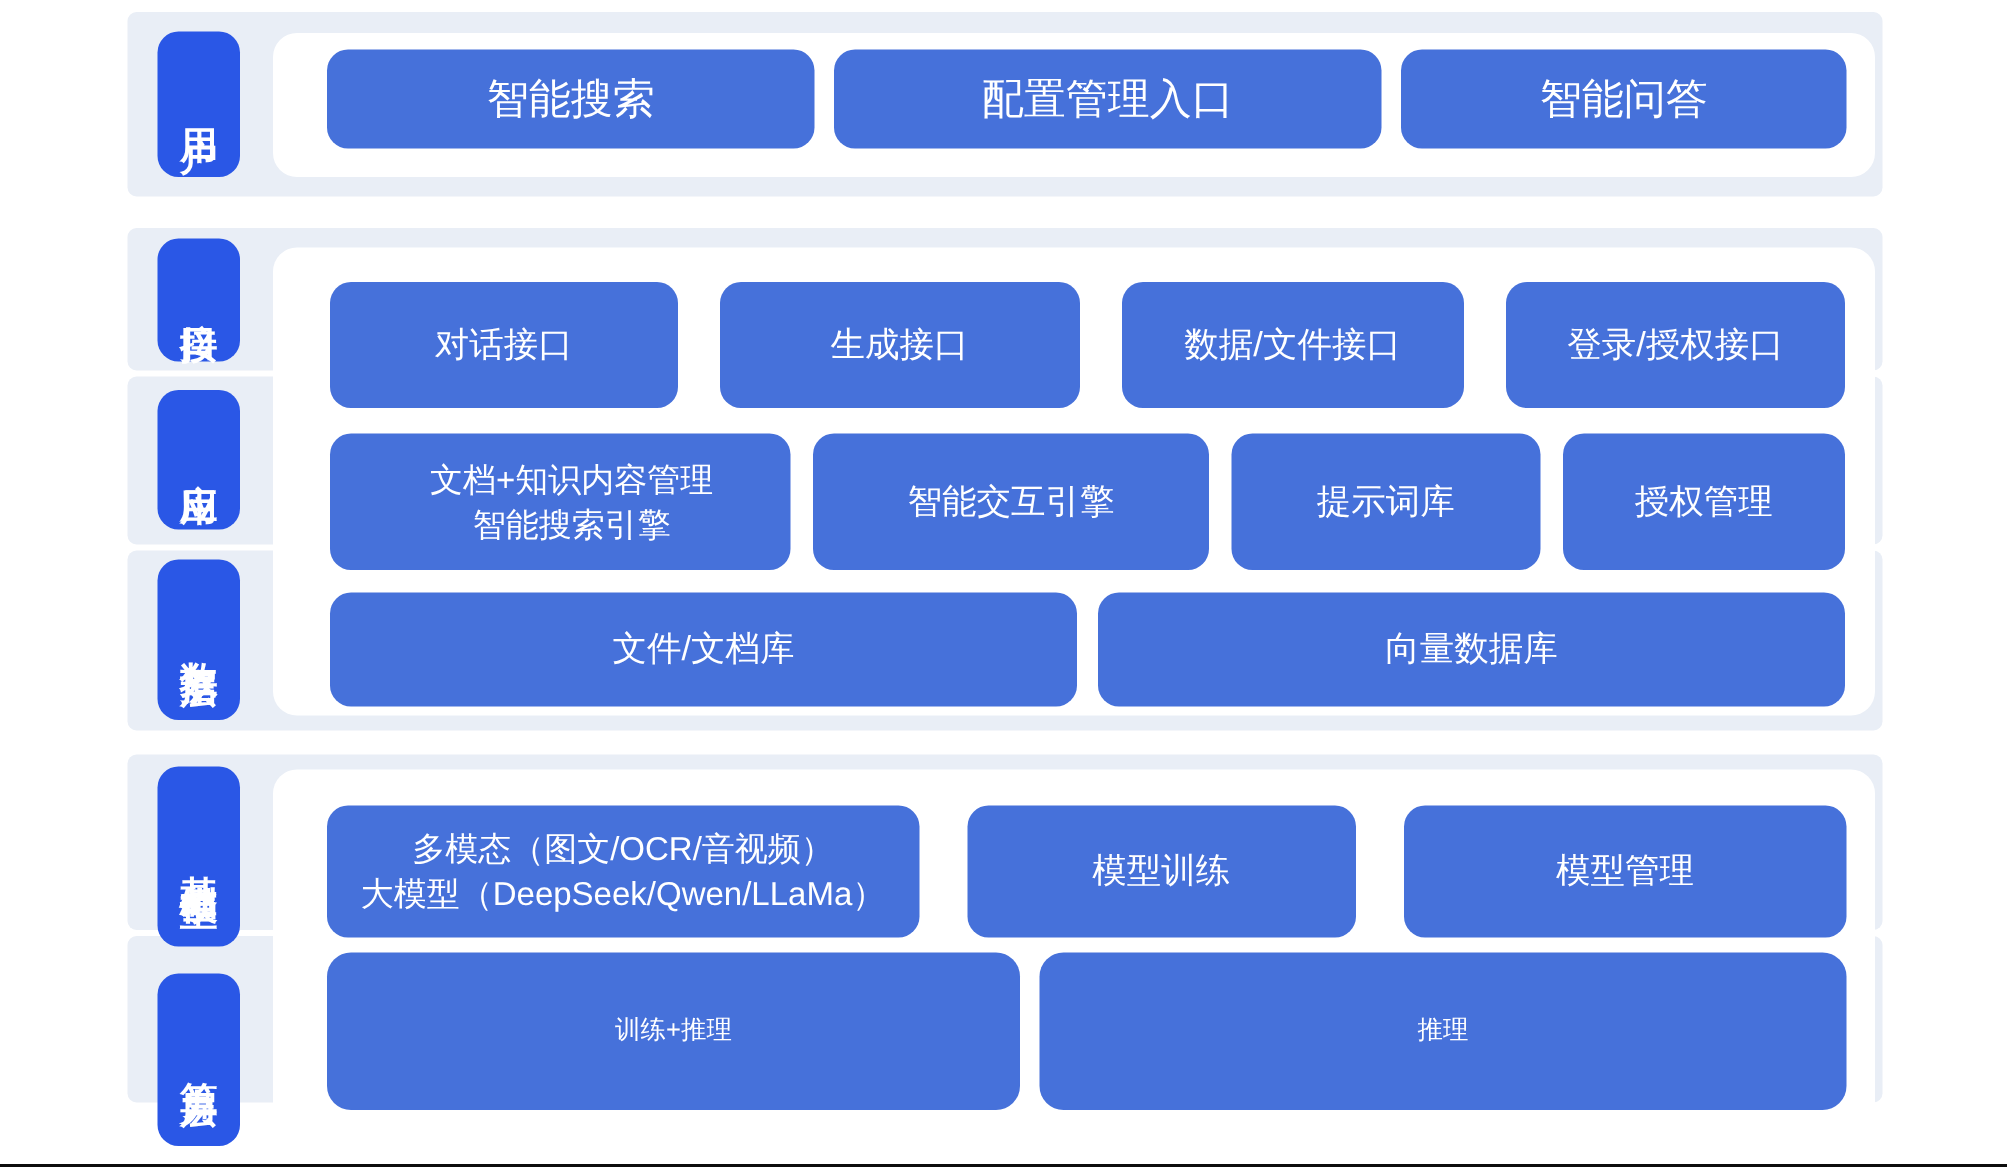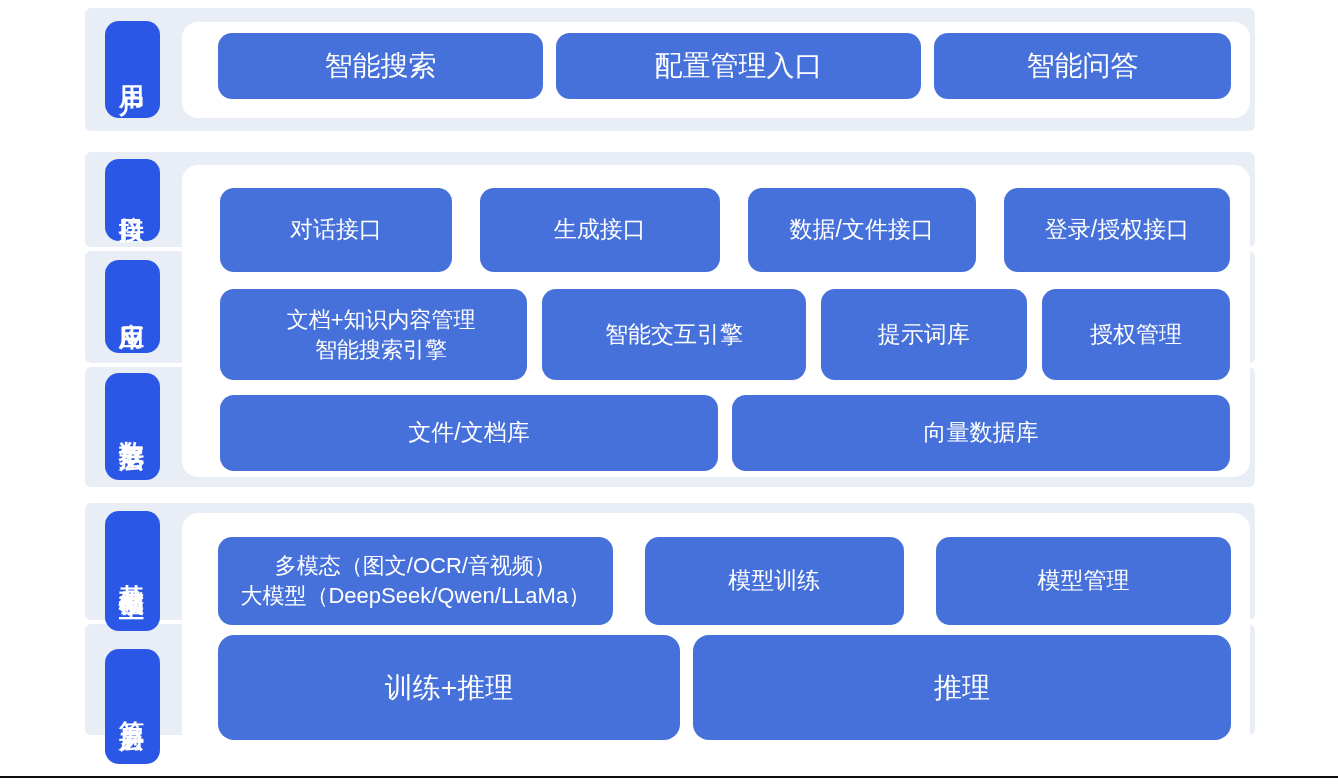--- a/index.html
+++ b/index.html
@@ -32,21 +32,21 @@
     box-sizing:border-box;
   }
 
   .row { display:flex; }
   .box {
     background:var(--box-blue,#4671da); border-radius:14px;
     color:var(--text-white,#ffffff); font-weight:500;
     display:flex; flex-direction:column; align-items:center; justify-content:center;
     text-align:center; flex-basis:0; min-width:0; line-height:1.35;
   }
-  .fs26 { font-size:28px; } .fs24 { font-size:28px;justify-content:center; }
+  .fs26 { font-size:28px; } .fs24 { font-size:17px;justify-content:center; }
   .fs23 { font-size:23px; } .fs22 { font-size:22px; }
 
   .bottom-line {
     position:absolute; left:0; right:0; top:776px; height:2px;
     background:var(--bottom-line,#0d0d0d);
   }
 </style>
 </head>
 <body>
 

